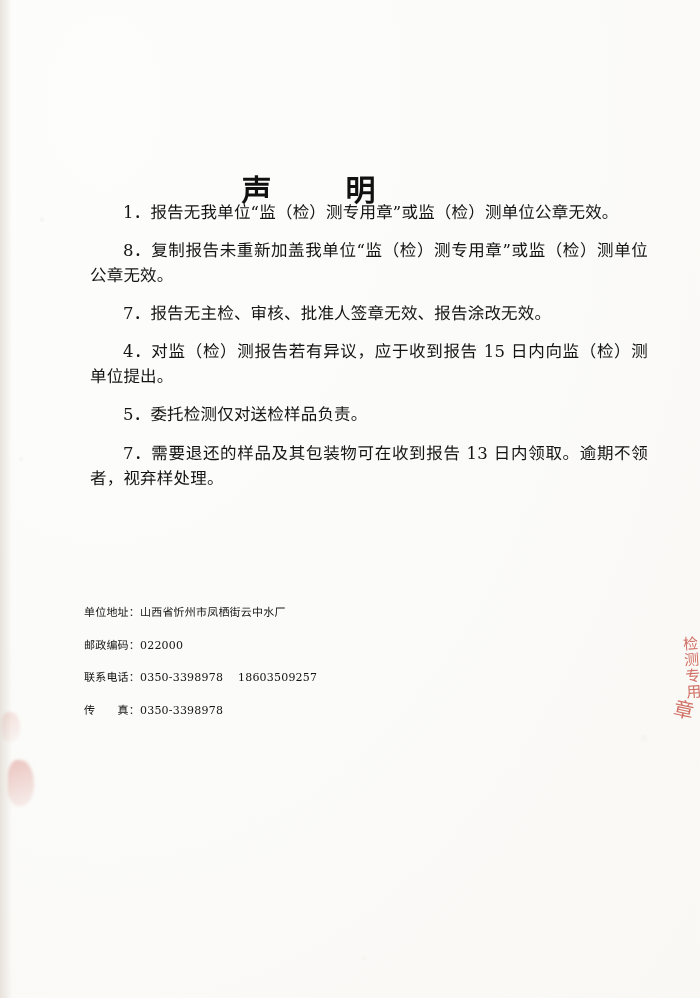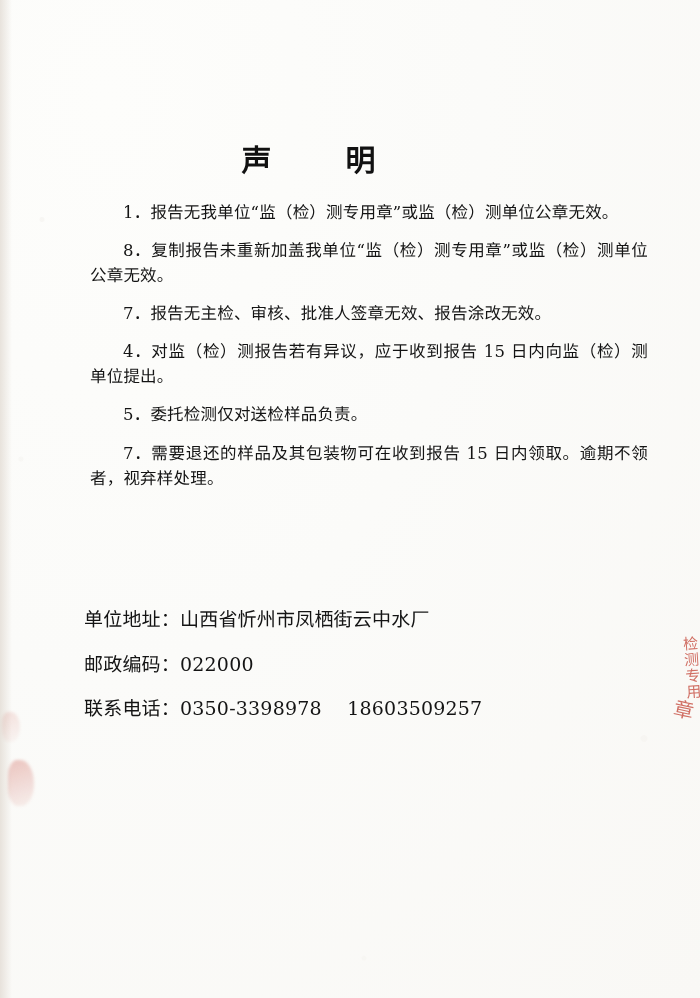--- a/index.html
+++ b/index.html
@@ -49,21 +49,21 @@
   .content {
     position: absolute;
     left: 0;
     top: 0;
     width: 700px;
     height: 998px;
   }
 
   .doc-title {
     position: absolute;
-    top: 136px;
+    top: 166px;
     left: 0;
     width: 617px;
     text-align: center;
     font-size: 30px;
     font-weight: bold;
     letter-spacing: 22px;
     text-indent: 22px;
     color: #111;
     font-family: "DejaVu Serif", "Liberation Serif", serif;
   }
@@ -86,21 +86,21 @@
   }
 
   .contact-block {
     position: absolute;
     top: 605px;
     left: 84px;
     width: 560px;
   }
 
   .contact-line {
-    font-size: 19px;
+    font-size: 11px;
     line-height: 1.5;
     color: #141414;
     margin: 0 0 16px 0;
     letter-spacing: 0.2px;
     white-space: pre;
   }
 
   
   .stamp-frag {
     position: absolute;
@@ -154,27 +154,28 @@
   <div class="content">
 
     <div class="doc-title">声　明</div>
 
     <div class="body-block">
       <p class="clause">1．报告无我单位“监（检）测专用章”或监（检）测单位公章无效。</p>
       <p class="clause">8．复制报告未重新加盖我单位“监（检）测专用章”或监（检）测单位公章无效。</p>
       <p class="clause">7．报告无主检、审核、批准人签章无效、报告涂改无效。</p>
       <p class="clause">4．对监（检）测报告若有异议，应于收到报告 15 日内向监（检）测单位提出。</p>
       <p class="clause">5．委托检测仅对送检样品负责。</p>
-      <p class="clause">7．需要退还的样品及其包装物可在收到报告 15 日内领取。逾期不领者，视弃样处理。</p>
+      <p class="clause">7．需要退还的样品及其包装物可在收到报告 13 日内领取。逾期不领者，视弃样处理。</p>
     </div>
 
     <div class="contact-block">
       <p class="contact-line">单位地址：山西省忻州市凤栖街云中水厂</p>
       <p class="contact-line">邮政编码：022000</p>
       <p class="contact-line">联系电话：0350-3398978　 18603509257</p>
+      <p class="contact-line">传　　真：0350-3398978</p>
     </div>
 
     <div class="stamp-frag a">检测专用</div>
     <div class="stamp-frag b">章</div>
     <div class="stamp-smudge"></div>
     <div class="stamp-smudge two"></div>
 
   </div>
 </div>
 

